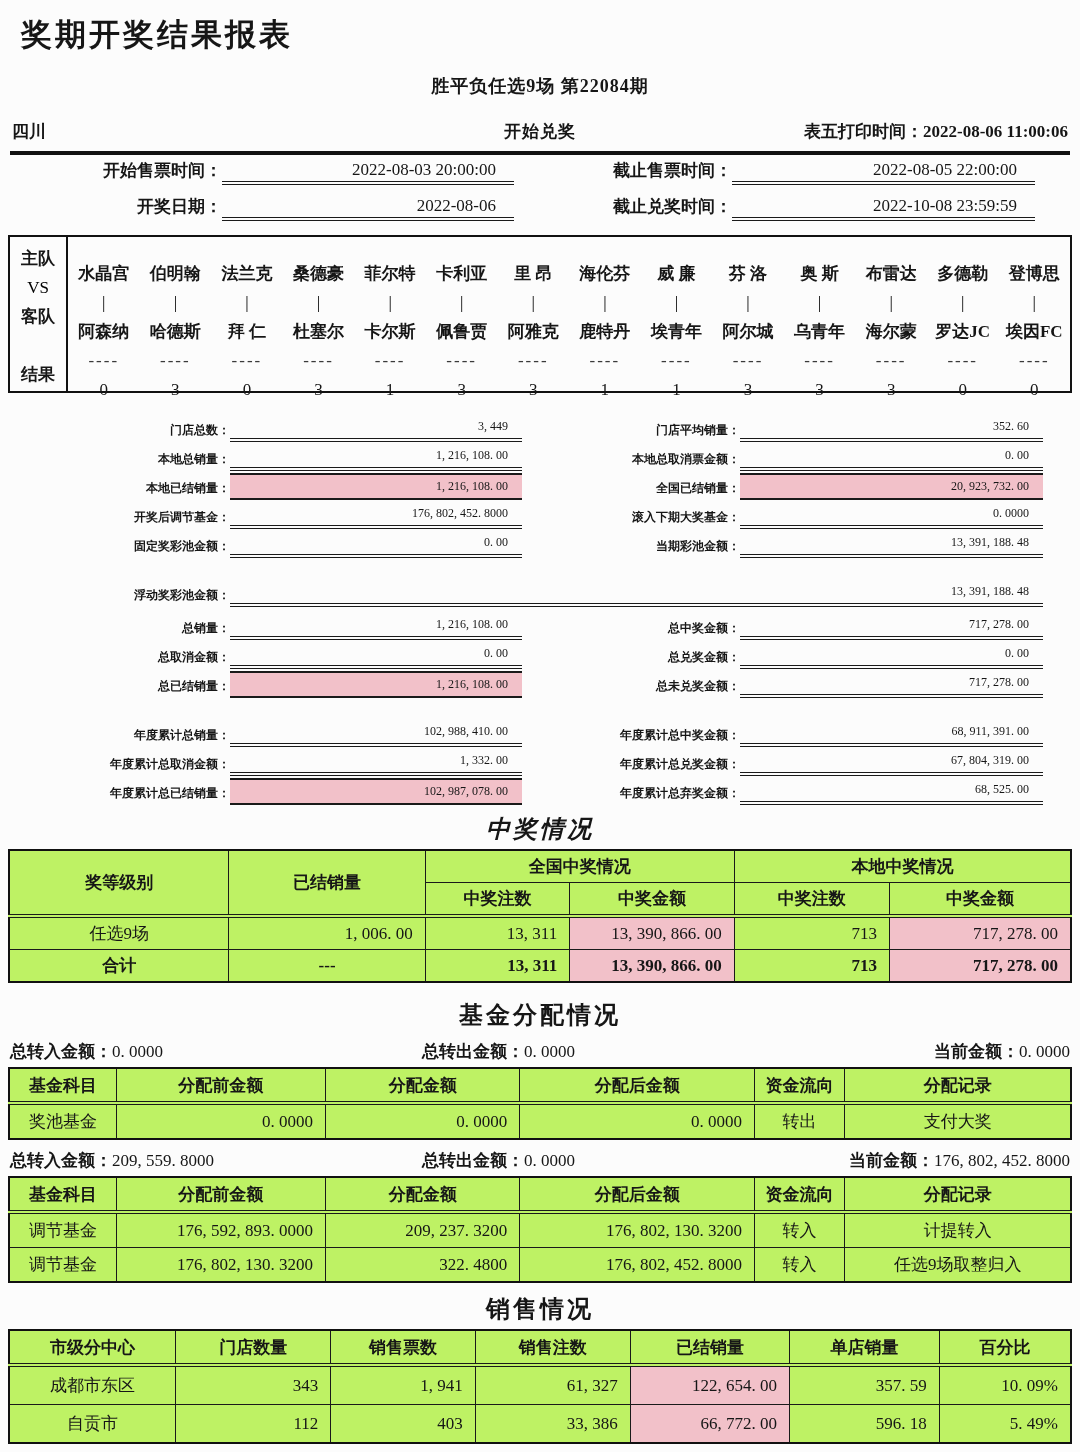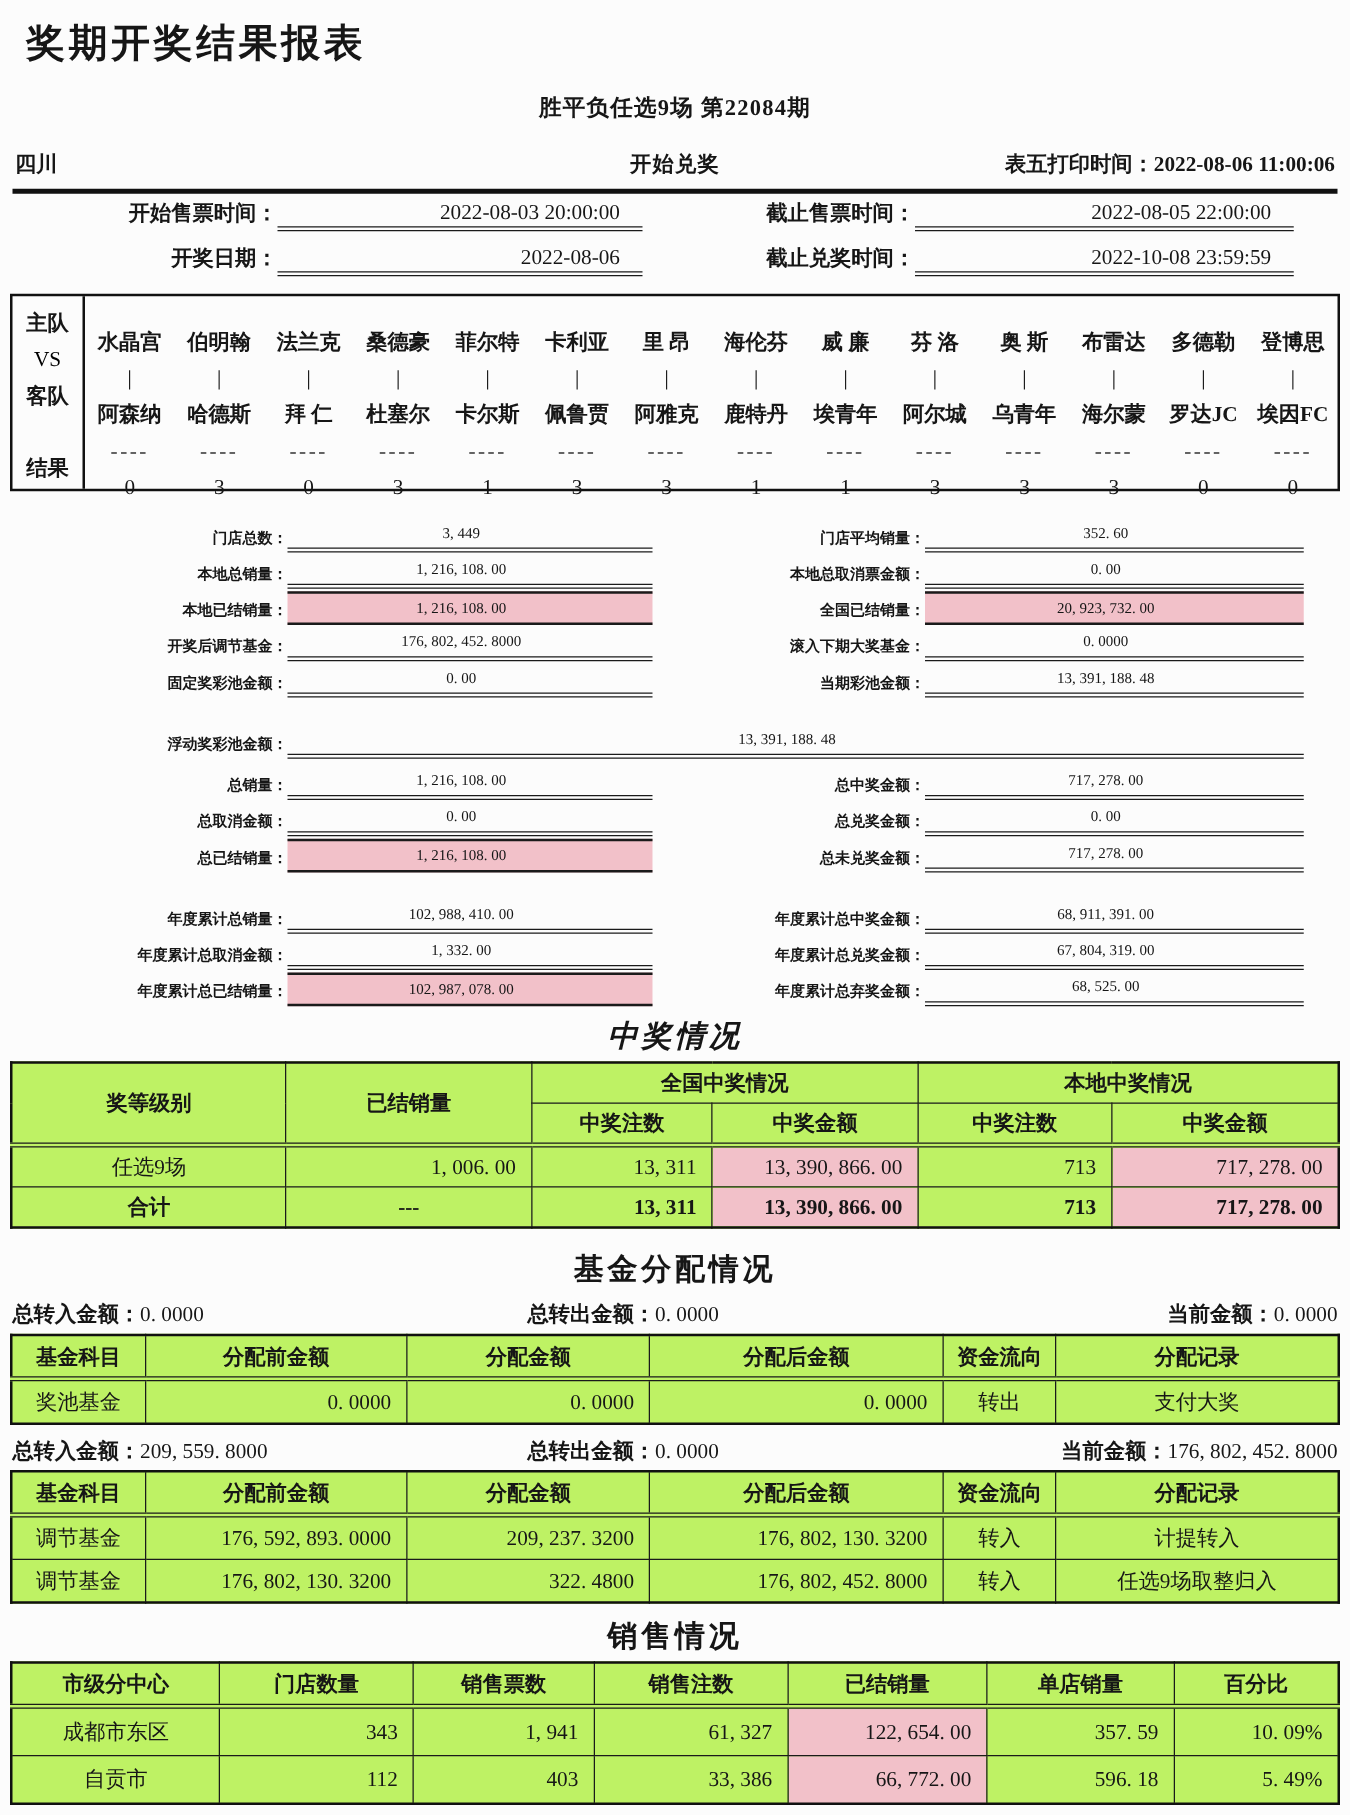--- a/index.html
+++ b/index.html
@@ -27,21 +27,21 @@
   .mlc{width:56px;flex:0 0 56px;border-right:2px solid #111;display:flex;flex-direction:column;align-items:center;padding-top:7px;font-weight:700;}
   .mc{flex:1;display:flex;flex-direction:column;align-items:center;padding-top:7px;margin-top:15px;}
   .mh,.ms,.ma,.md,.mr{height:29px;line-height:29px;display:block;text-align:center;white-space:nowrap;}
   .mh,.ma{font-weight:600;}
   .ms{color:#000000;font-weight:400;}
   .md{color:#3a3a3a;letter-spacing:2px;font-weight:400;}
   
   .stats{margin-top:20px;font-size:12px;}
   .srow{display:flex;align-items:flex-end;height:29px;padding-left:8px;}
   .sl{width:222px;text-align:right;font-weight:700;padding-bottom:3px;}
-  .sv{width:292px;box-sizing:border-box;text-align:center;padding-right:14px;
+  .sv{width:292px;box-sizing:border-box;text-align:right;padding-right:14px;
       border-bottom:4px double #1a1a1a;height:27px;line-height:22px;}
   .sl2{width:218px;}
   .sv2{width:303px;}
   .svw{width:813px;}
   .hl{background:#f2c1c9;border-top:2px solid #1a1a1a;border-bottom:2px solid #1a1a1a;line-height:23px;}
   .gap{margin-top:20px;}
   .gap-sm{margin-top:4px;}
   
   .stitle{text-align:center;font-size:24px;font-weight:700;letter-spacing:3px;}
   .stitle.t1{margin-top:8px;font-style:italic;}

